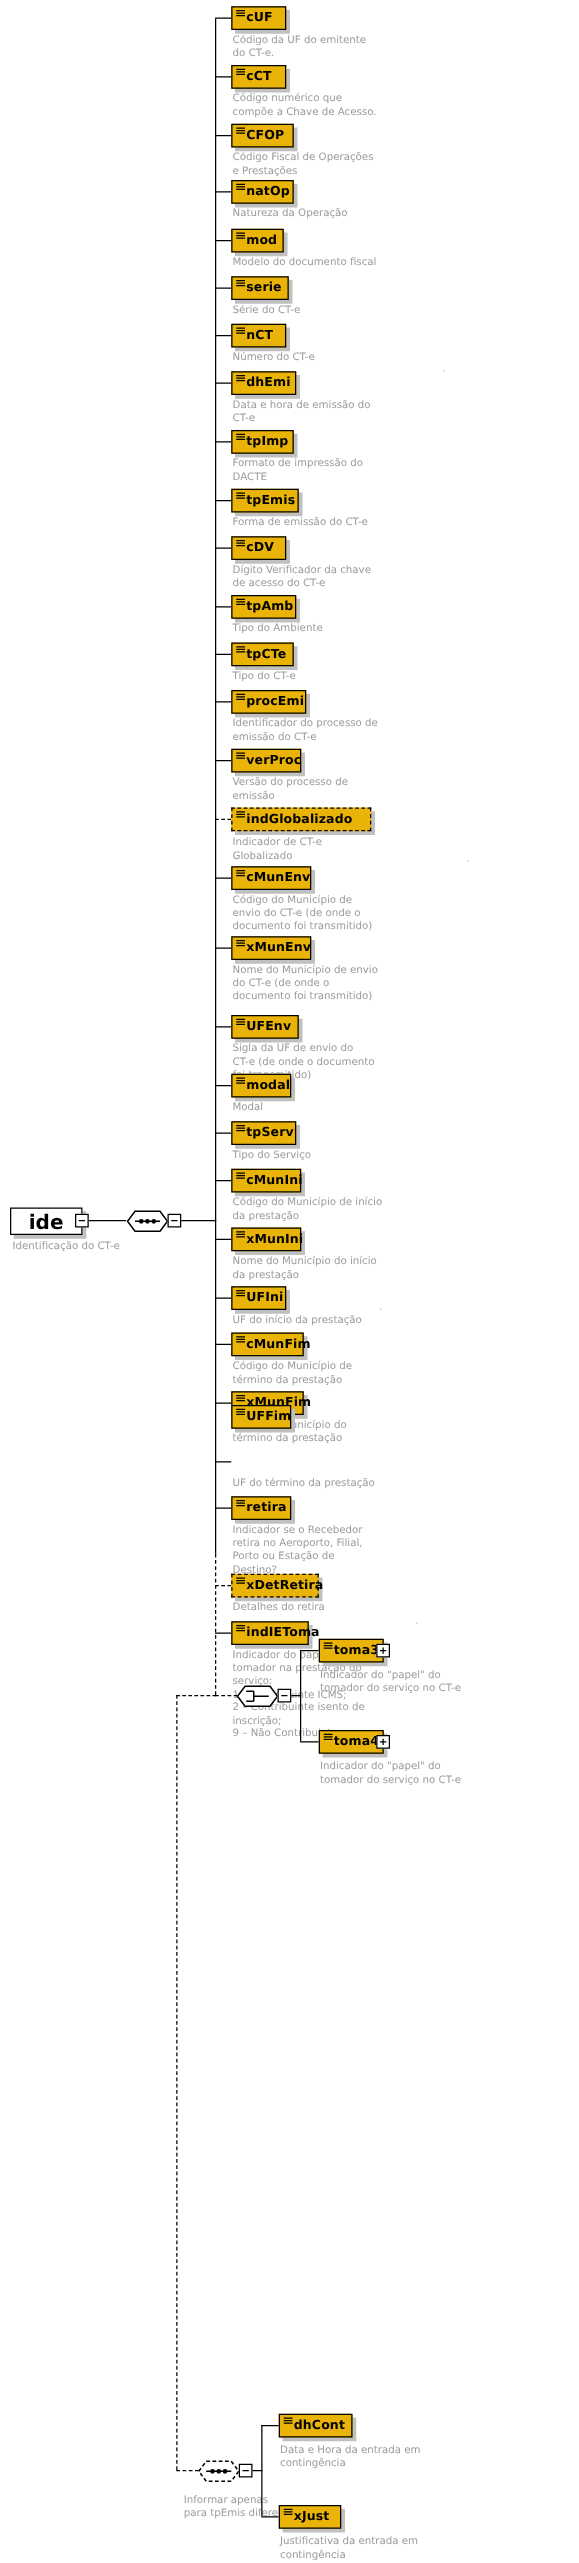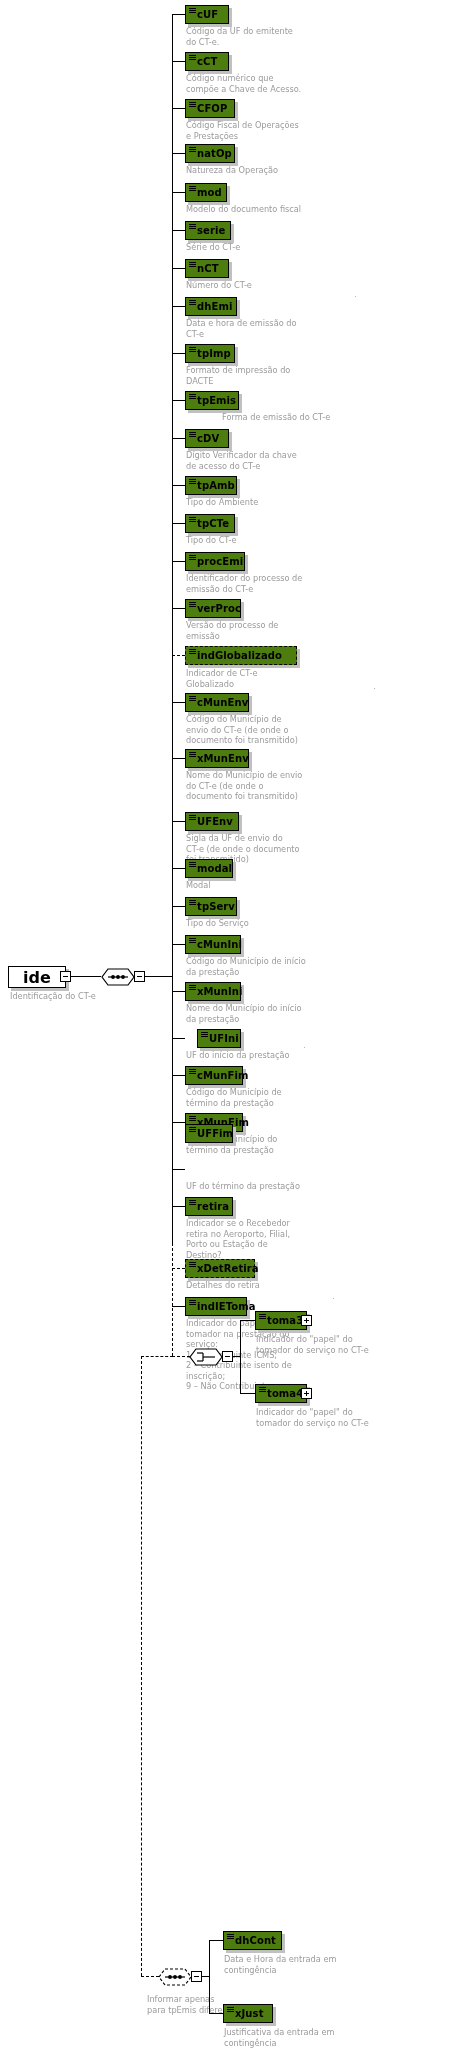--- a/index.html
+++ b/index.html
@@ -36,21 +36,21 @@
     background: none;
     border-top: 1px dashed #000;
     height: 0;
   }
 
   
   .node {
     position: absolute;
     height: 19px;
     border: 1.5px solid #000;
-    background: #4d7c0f;
+    background: #eab308;
     box-shadow: 3px 3px 0 0 #c0c0c0;
     display: flex;
     align-items: center;
     padding-left: 11px;
     padding-right: 6px;
     white-space: nowrap;
   }
   .node.optional {
     border: 1.5px dashed #000;
   }
@@ -283,21 +283,21 @@
 DACTE</div>
       <div class="hline" style="left: 172px; top: 400px; width: 13px;"></div>
       <div class="node" style="left: 185px; top: 391px; width: 54px;">
         <span class="glyph">
           <i></i>
           <i></i>
           <i></i>
         </span>
         <span class="label">tpEmis</span>
       </div>
-      <div class="doc" style="left: 186px; top: 412px; width: 180px; margin-left: 36px;">Forma de emissão do CT-e</div>
+      <div class="doc" style="left: 186px; top: 412px; width: 180px;">Forma de emissão do CT-e</div>
       <div class="hline" style="left: 172px; top: 438px; width: 13px;"></div>
       <div class="node" style="left: 185px; top: 429px; width: 44px;">
         <span class="glyph">
           <i></i>
           <i></i>
           <i></i>
         </span>
         <span class="label">cDV</span>
       </div>
       <div class="doc" style="left: 186px; top: 450px; width: 180px;">Dígito Verificador da chave
@@ -427,21 +427,21 @@
         <span class="glyph">
           <i></i>
           <i></i>
           <i></i>
         </span>
         <span class="label">xMunIni</span>
       </div>
       <div class="doc" style="left: 186px; top: 1003px; width: 180px;">Nome do Município do início
 da prestação</div>
       <div class="hline" style="left: 172px; top: 1038px; width: 13px;"></div>
-      <div class="node" style="left: 197px; top: 1029px; width: 44px;">
+      <div class="node" style="left: 185px; top: 1029px; width: 44px;">
         <span class="glyph">
           <i></i>
           <i></i>
           <i></i>
         </span>
         <span class="label">UFIni</span>
       </div>
       <div class="doc" style="left: 186px; top: 1050px; width: 180px;">UF do início da prestação</div>
       <div class="hline" style="left: 172px; top: 1075px; width: 13px;"></div>
       <div class="node" style="left: 185px; top: 1066px; width: 58px;">

